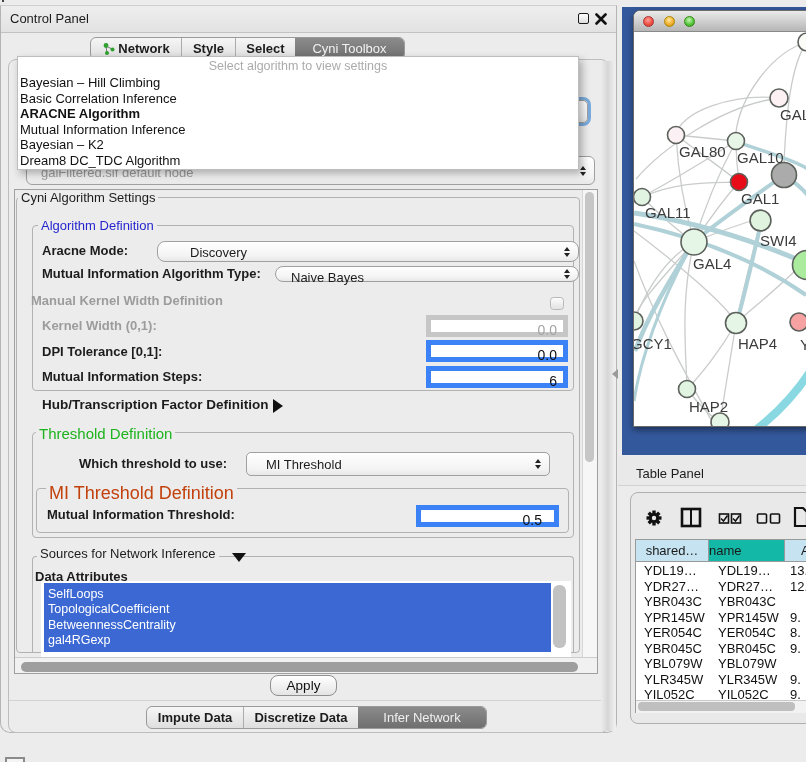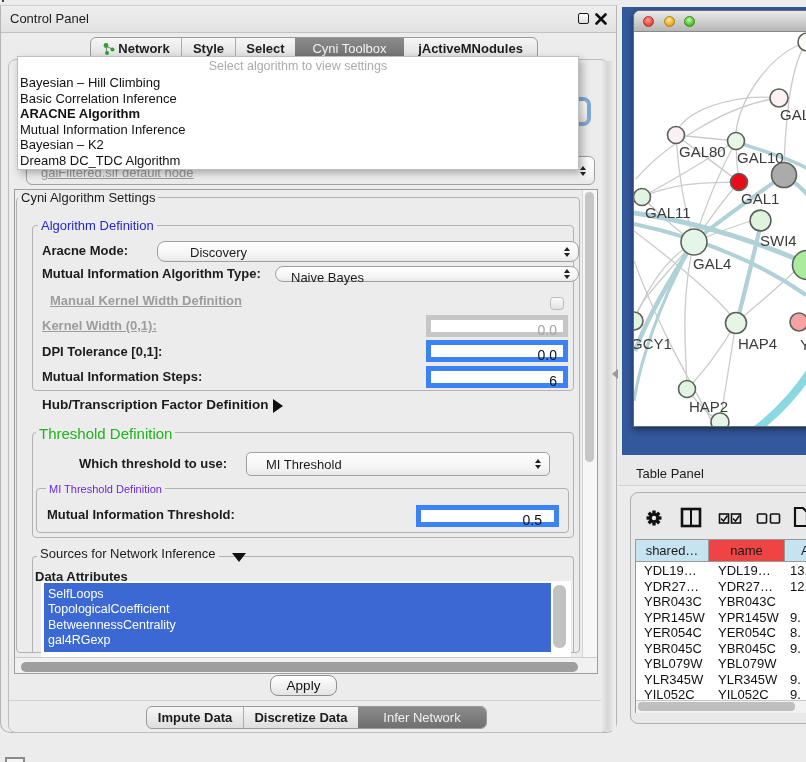--- a/index.html
+++ b/index.html
@@ -1,21 +1,21 @@
 <!DOCTYPE html>
 <html><head>
 <meta charset="utf-8">
 <style>
 * { margin:0; padding:0; box-sizing:border-box; }
 html,body { width:806px; height:762px; overflow:hidden; background:#ececec;
   font-family:"Liberation Sans", sans-serif; }
 .abs { position:absolute; }
 .b13 { font-size:13px; font-weight:bold; color:#1c1c1c; white-space:nowrap; }
 .r13 { font-size:13px; color:#1c1c1c; white-space:nowrap; }
-.gray { color:#9c9c9c !important;text-decoration:underline; }
+.gray { color:#9c9c9c !important; }
 .combo { position:absolute; border:1px solid #a0a0a0; border-radius:8px;
   background:linear-gradient(#ffffff,#f4f4f4 70%,#e8e8e8); }
 .combo .arr { position:absolute; right:7px; top:50%; width:8px; height:14px; margin-top:-7px; }
 .arr i { position:absolute; left:1px; width:0; height:0; border-left:3.5px solid transparent; border-right:3.5px solid transparent; }
 .arr i.up { top:2px; border-bottom:4.5px solid #222; }
 .arr i.dn { bottom:2px; border-top:4.5px solid #222; }
 .field { position:absolute; background:#fff; border:5px solid #3b82f6;
   font-size:14px; color:#111; text-align:right; padding:2px 6px 0 0; }
 .grp { position:absolute; border:1px solid #b2b2b2; border-radius:4px; }
 .grplbl { position:absolute; background:#ececec; padding:0 3px; white-space:nowrap; }
@@ -46,23 +46,20 @@
   </div>
   <div style="width:54px; display:flex; align-items:center; justify-content:center; border-right:1px solid #ababab;">
       <span class="b13">Style</span>
     </div>
   <div style="width:59px; display:flex; align-items:center; justify-content:center;">
       <span class="b13">Select</span>
     </div>
   <div style="width:109px; display:flex; align-items:center; justify-content:center; background:linear-gradient(#8b8b8b,#6f6f6f);">
       <span class="b13" style="color:#f2f2f2; font-weight:normal;">Cyni Toolbox</span>
     </div>
-  <div style="width:133px; display:flex; align-items:center; justify-content:center;">
-      <span class="b13">jActiveMNodules</span>
-    </div>
 </div>
 
 <div class="abs" style="left:8px; top:59px; width:601px; height:674px; border:1px solid #bdbdbd; border-radius:8px; background:#ececec;"></div>
 
 <div class="combo" style="left:20px; top:100px; width:568px; height:23px; box-shadow:0 0 0 3px #7aabdd; border-radius:5px;">
   <span class="arr">
       <i class="up"></i>
       <i class="dn"></i>
     </span>
 </div>
@@ -100,21 +97,21 @@
 
 <div class="abs b13" style="left:42px; top:266px;">Mutual Information Algorithm Type:</div>
 <div class="combo" style="left:275px; top:266px; width:304px; height:16px;">
   <div class="abs r13" style="left:15px; top:3px;">Naive Bayes</div>
   <span class="arr">
       <i class="up"></i>
       <i class="dn"></i>
     </span>
 </div>
 
-<div class="abs b13 gray" style="left:50px; top:293px;">Manual Kernel Width Definition</div>
+<div class="abs b13 gray" style="left:31px; top:293px;">Manual Kernel Width Definition</div>
 <div class="abs" style="left:550px; top:297px; width:14px; height:13px; border:1px solid #b9b9b9; border-radius:3.5px; background:linear-gradient(#fcfcfc,#e2e2e2);"></div>
 
 <div class="abs b13 gray" style="left:42px; top:318px;">Kernel Width (0,1):</div>
 <div class="field" style="left:426px; top:315px; width:142px; height:22px; border-color:#c6c6c6; color:#a4a4a4;">0.0</div>
 
 <div class="abs b13" style="left:42px; top:344px;">DPI Tolerance [0,1]:</div>
 <div class="field" style="left:426px; top:340px; width:142px; height:22px;">0.0</div>
 
 <div class="abs b13" style="left:42px; top:369px;">Mutual Information Steps:</div>
 <div class="field" style="left:426px; top:366px; width:142px; height:22px;">6</div>
@@ -128,21 +125,21 @@
 <div class="abs b13" style="left:79px; top:456px;">Which threshold to use:</div>
 <div class="combo" style="left:246px; top:452px; width:304px; height:24px; border-radius:5px;">
   <div class="abs r13" style="left:19px; top:4px;">MI Threshold</div>
   <span class="arr">
       <i class="up"></i>
       <i class="dn"></i>
     </span>
 </div>
 
 <div class="grp" style="left:36px; top:488px; width:533px; height:45px;"></div>
-<div class="grplbl" style="left:46px; top:483px; font-size:11px; color:#6d28d9;">MI Threshold Definition</div>
+<div class="grplbl" style="left:46px; top:483px; font-size:18px; color:#c2410c;">MI Threshold Definition</div>
 <div class="abs b13" style="left:47px; top:507px;">Mutual Information Threshold:</div>
 <div class="field" style="left:416px; top:505px; width:143px; height:22px; padding-right:12px;">0.5</div>
 
 <div class="grp" style="left:32px; top:556px; width:542px; height:97px; border-bottom:none; border-radius:4px 4px 0 0;"></div>
 <div class="grplbl r13" style="left:37px; top:546px;">Sources for Network Inference</div>
 <div class="abs" style="left:232px; top:553px; width:0; height:0; border-left:7px solid transparent; border-right:7px solid transparent; border-top:9px solid #111;"></div>
 
 <div class="abs b13" style="left:35px; top:569px;">Data Attributes</div>
 <div class="abs" style="left:41px; top:581px; width:530px; height:76px; background:#ffffff;"></div>
 <div class="abs" style="left:44px; top:583px; width:507px; height:69px; background:#3b68d2;"></div>
@@ -288,21 +285,21 @@
     <path d="M 733 518.5 L 735.5 521 L 739.5 515.5" stroke-width="1.5"></path>
     <rect x="757.5" y="514" width="9" height="9" stroke-width="1.6" rx="1"></rect>
     <rect x="770.5" y="514" width="9" height="9" stroke-width="1.6" rx="1"></rect>
     <path d="M 795 508 L 803 508 L 807 512 L 807 526 L 795 526 Z" stroke-width="2.2"></path>
   </g>
 </svg>
 
 <div class="abs" style="left:635px; top:539px; width:171px; height:174px; background:#fff; border-left:1px solid #9a9a9a; overflow:hidden;">
   <div style="display:flex; height:23px; border-top:1px solid #9a9a9a; border-bottom:1px solid #9a9a9a; font-size:13px; color:#1a1a1a;">
     <div style="flex:0 0 73px; background:#c6e3f1; border-right:1px solid #9a9a9a; text-align:center; line-height:22px;">shared…</div>
-    <div style="flex:0 0 76px; background:#ef4444; border-right:1px solid #9a9a9a; text-align:center; line-height:22px;">name</div>
+    <div style="flex:0 0 76px; background:#14b8a6; border-right:1px solid #9a9a9a; text-align:left; line-height:22px;">name</div>
     <div style="flex:1; background:#c6e3f1; padding-left:16px; line-height:22px;">A</div>
   </div>
   <div style="font-size:13px; color:#111; padding-top:1px;">
     <div style="display:flex; height:15.5px; line-height:15.5px;">
         <div style="flex:0 0 73px; padding-left:8px;">YDL19…</div>
         <div style="flex:0 0 76px; padding-left:9px;">YDL19…</div>
         <div style="flex:1; padding-left:5px;">13.</div>
       </div>
     <div style="display:flex; height:15.5px; line-height:15.5px;">
         <div style="flex:0 0 73px; padding-left:8px;">YDR27…</div>

